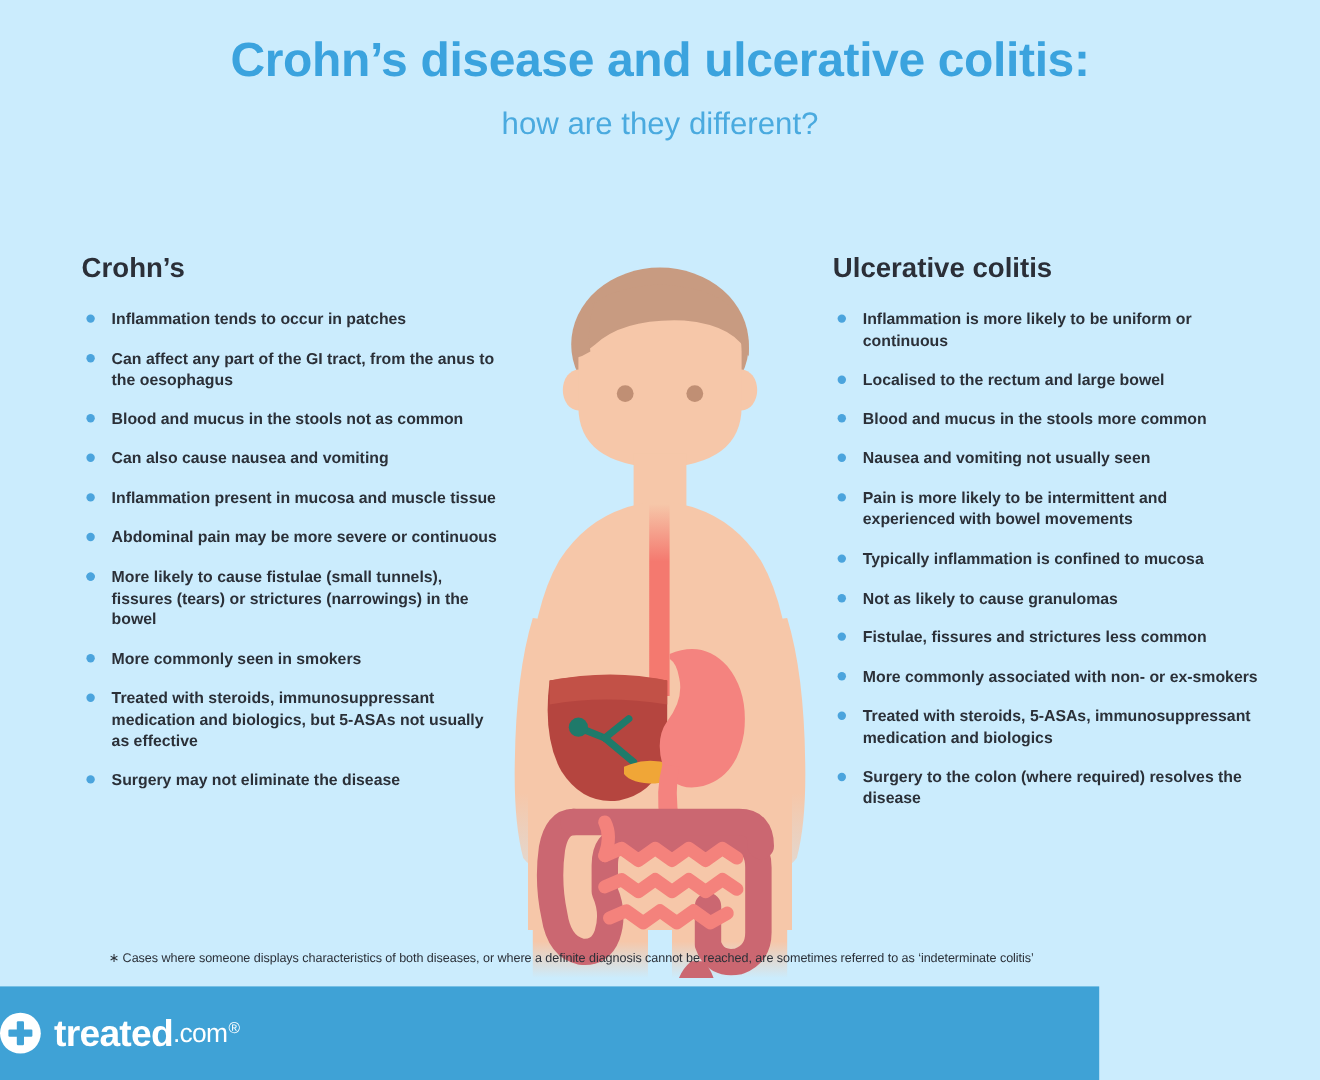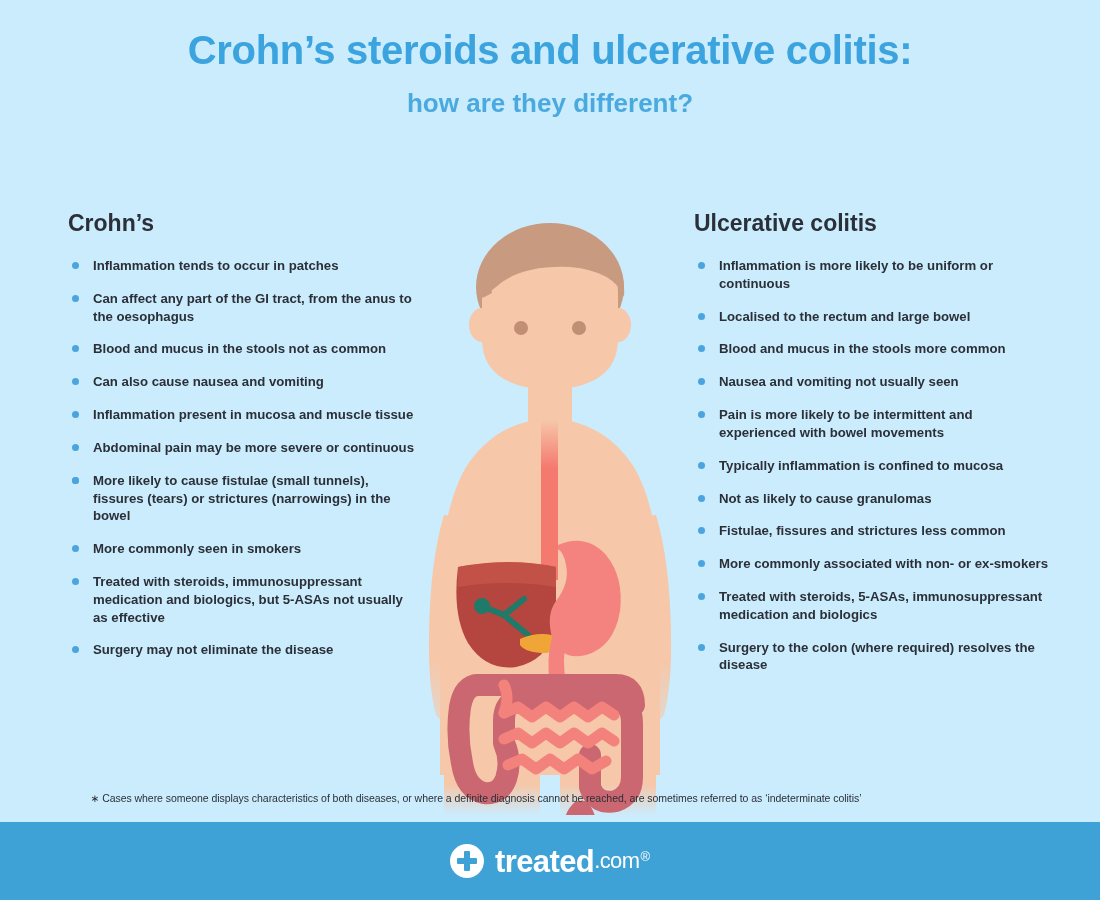--- a/index.html
+++ b/index.html
@@ -12,21 +12,21 @@
   #page{position:relative;width:1100px;height:900px;}
 
   
   .header{position:absolute;left:0;top:0;width:1100px;text-align:center;}
   .title{
     font-size:40px;font-weight:bold;color:#3ba3de;
     letter-spacing:-0.3px;line-height:1;
     margin-top:30px;
   }
   .subtitle{
-    font-size:26px;font-weight:bold;color:#4aaadf;
+    font-size:26px;font-weight:normal;color:#4aaadf;
     line-height:1;margin-top:20px;
   }
 
   
   .col{position:absolute;top:212px;}
   .col-left{left:68px;width:350px;}
   .col-right{left:694px;width:355px;}
   .col-head{
     font-size:23px;font-weight:bold;color:#2b2f38;
     margin:0 0 22px 0;line-height:1;
@@ -51,23 +51,23 @@
   
   .footnote{
     position:absolute;left:0;top:792px;width:952px;
     text-align:center;
     font-size:10.5px;color:#2b3038;
     letter-spacing:-0.05px;
   }
 
   
   .footer{
-    position:absolute;left:0;top:822px;width:1100px;height:78px;
+    position:absolute;left:0;top:822px;width:916px;height:78px;
     background:#3fa2d6;
-    display:flex;align-items:center;justify-content:center;
+    display:flex;align-items:center;
   }
   .logo{display:flex;align-items:center;}
   .logo-mark{
     width:34px;height:34px;border-radius:50%;
     background:#ffffff;position:relative;margin-right:11px;
     flex:0 0 auto;
   }
   .logo-mark::before{
     content:"";position:absolute;left:14px;top:7px;
     width:6px;height:20px;border-radius:1px;background:#3fa2d6;
@@ -88,21 +88,21 @@
     font-size:13px;color:#ffffff;line-height:1;
     align-self:flex-start;margin-top:6px;margin-left:1px;
   }
 </style>
 </head>
 <body>
 
 <div id="page">
 
   <div class="header">
-    <div class="title">Crohn’s steroids and ulcerative colitis:</div>
+    <div class="title">Crohn’s disease and ulcerative colitis:</div>
     <div class="subtitle">how are they different?</div>
   </div>
 
   <div class="figure">
     <svg width="300" height="600" viewBox="0 0 300 600" xmlns="http://www.w3.org/2000/svg">
       <defs>
         <linearGradient id="legfade" x1="0" y1="0" x2="0" y2="1">
           <stop offset="0%" stop-color="#f6c7a9" stop-opacity="1"></stop>
           <stop offset="62%" stop-color="#f6c7a9" stop-opacity="1"></stop>
           <stop offset="100%" stop-color="#f6c7a9" stop-opacity="0"></stop>

